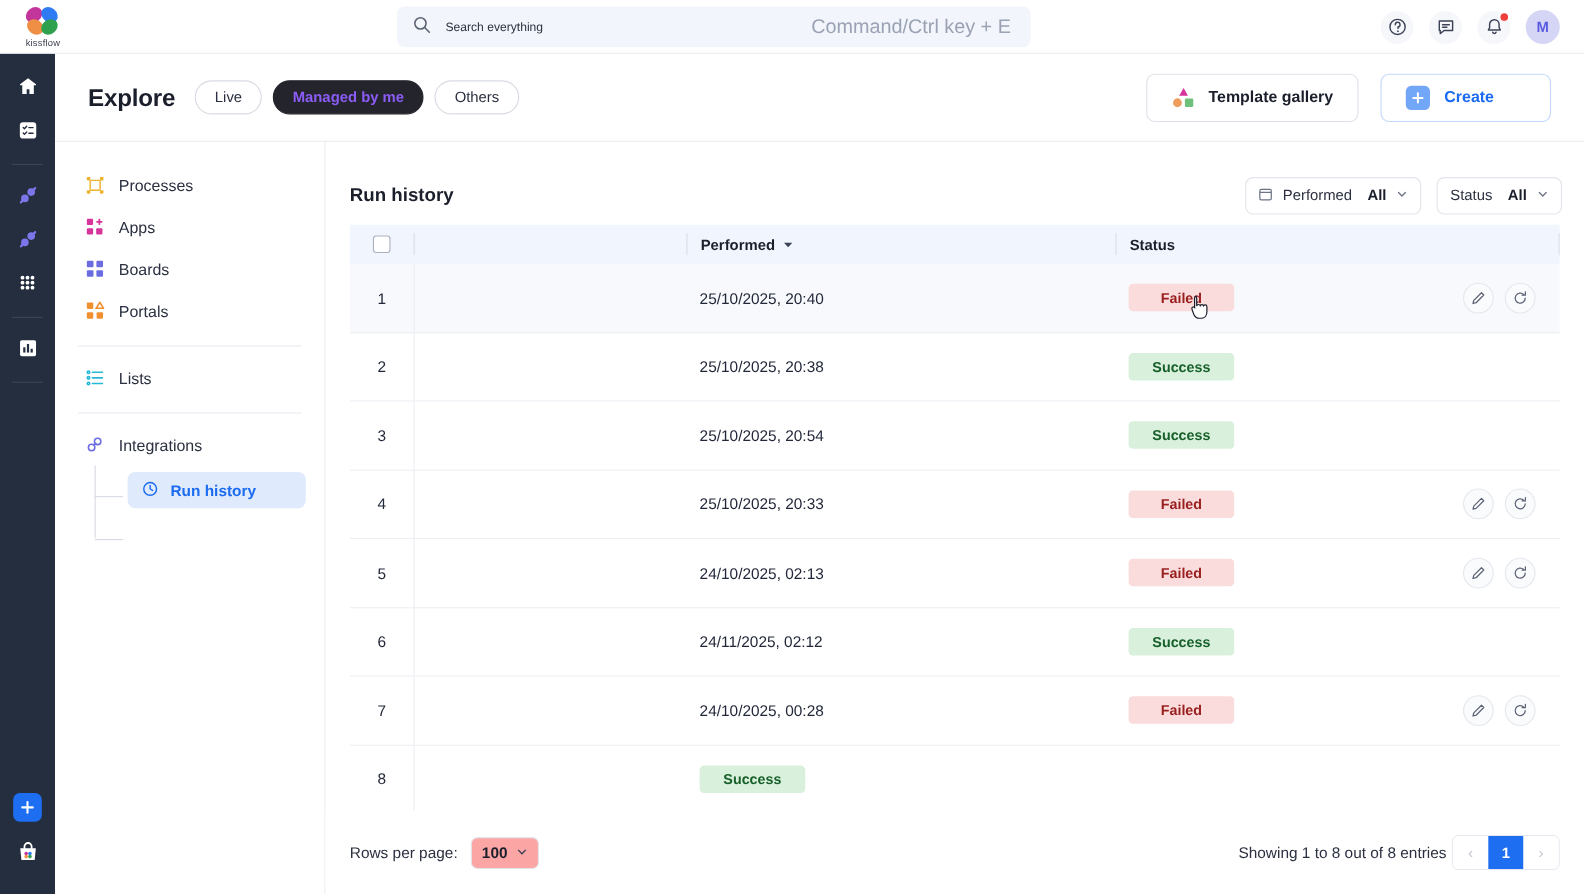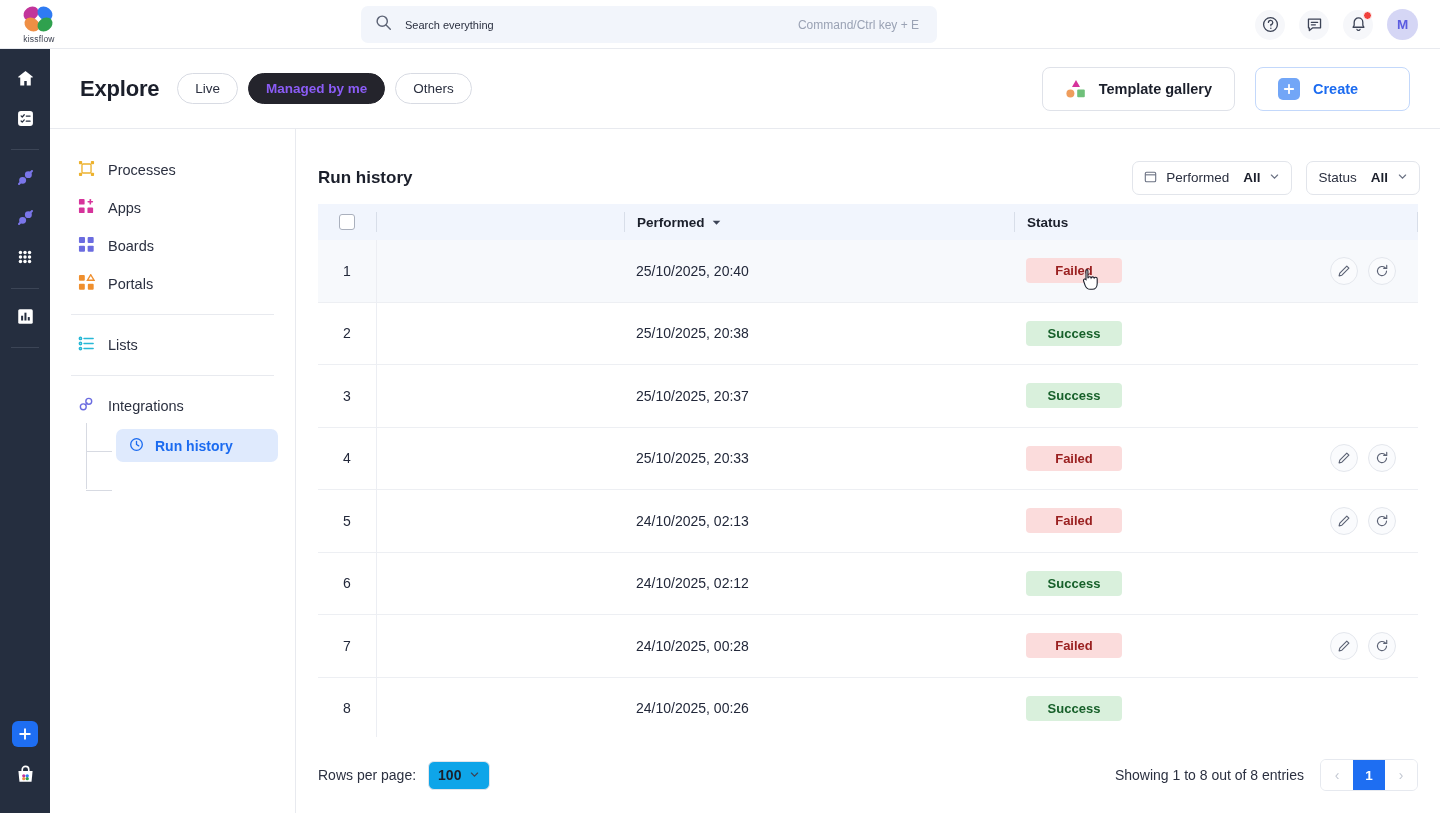--- a/index.html
+++ b/index.html
@@ -32,21 +32,21 @@
   .petal.p4 { background: #2fa14e; left: 15px; top: 11px; transform: rotate(-38deg); }
   .logo-text { font-size: 8.5px; color: #3c4150; letter-spacing: .2px; margin-top: 1px; }
 
   .searchbar {
     position: absolute; left: 361px; top: 6px; width: 576px; height: 37px;
     background: #f2f5fb; border-radius: 7px; display: flex; align-items: center;
     padding: 0 18px 0 14px; cursor: text;
   }
   .searchbar .mag { flex: 0 0 auto; margin-right: 13px; }
   .search-ph { font-size: 11px; color: #2b3040; flex: 1; }
-  .search-kbd { font-size: 12px; color: #9aa2b4; }
+  .search-kbd { font-size: 18px; color: #9aa2b4; }
 
   .topright {
     position: absolute; right: 22px; top: 0; height: 49px;
     display: flex; align-items: center; gap: 14px;
   }
   .ticon {
     width: 30px; height: 30px; border-radius: 50%; background: #f6f7fa;
     display: flex; align-items: center; justify-content: center; cursor: pointer;
     position: relative;
   }
@@ -175,24 +175,24 @@
   .row-rel { position: relative; }
 
   
   .footer {
     position: absolute; left: 296px; bottom: 0; width: 1144px; height: 76px;
     background: #fff; display: flex; align-items: center; padding: 0 22px;
   }
   .rpp { display: flex; align-items: center; gap: 12px; font-size: 14px; color: #2b3040; justify-content: center; }
   .rpp-select {
     height: 29px; min-width: 58px; border: 1px solid #e2e5eb; border-radius: 6px;
-    background: #0ea5e9; display: flex; align-items: center; justify-content: space-between;
+    background: #fca5a5; display: flex; align-items: center; justify-content: space-between;
     gap: 8px; padding: 0 9px; font-size: 14px; font-weight: bold; color: #1b1f2b; cursor: pointer;
   }
-  .pager { margin-left: auto; display: flex; align-items: center; gap: 16px; }
+  .pager { margin-left: auto; display: flex; align-items: center; gap: 5px; }
   .showing { font-size: 14px; color: #2b3040; }
   .pgroup { display: flex; align-items: center; border: 1px solid #e6e9ef; border-radius: 6px; overflow: hidden; }
   .pbtn {
     width: 32px; height: 30px; display: flex; align-items: center; justify-content: center;
     background: #fff; cursor: pointer; color: #c3c8d2; font-size: 14px;
   }
   .pnum {
     width: 32px; height: 30px; display: flex; align-items: center; justify-content: center;
     background: #1e6ef2; color: #fff; font-size: 13.5px; font-weight: bold; cursor: pointer;
   }
@@ -531,21 +531,21 @@
             <div class="td-num">2</div>
             <div class="td-name"></div>
             <div class="td-perf">25/10/2025, 20:38</div>
             <div class="td-status">
               <span class="chip success">Success</span>
             </div>
           </div>
           <div class="trow row-rel">
             <div class="td-num">3</div>
             <div class="td-name"></div>
-            <div class="td-perf">25/10/2025, 20:37</div>
+            <div class="td-perf">25/10/2025, 20:54</div>
             <div class="td-status">
               <span class="chip success">Success</span>
             </div>
           </div>
           <div class="trow row-rel">
             <div class="td-num">4</div>
             <div class="td-name"></div>
             <div class="td-perf">25/10/2025, 20:33</div>
             <div class="td-status">
               <span class="chip failed">Failed</span>
@@ -581,21 +581,21 @@
                 <svg width="14" height="14" viewBox="0 0 16 16" fill="none" stroke="#5c6375" stroke-width="1.3" stroke-linecap="round">
                   <path d="M13.2 8a5.2 5.2 0 1 1-1.6-3.7"></path>
                   <polyline points="13.4,1.6 13.4,5 10,5"></polyline>
                 </svg>
               </div>
             </div>
           </div>
           <div class="trow row-rel">
             <div class="td-num">6</div>
             <div class="td-name"></div>
-            <div class="td-perf">24/10/2025, 02:12</div>
+            <div class="td-perf">24/11/2025, 02:12</div>
             <div class="td-status">
               <span class="chip success">Success</span>
             </div>
           </div>
           <div class="trow row-rel">
             <div class="td-num">7</div>
             <div class="td-name"></div>
             <div class="td-perf">24/10/2025, 00:28</div>
             <div class="td-status">
               <span class="chip failed">Failed</span>
@@ -610,21 +610,20 @@
                 <svg width="14" height="14" viewBox="0 0 16 16" fill="none" stroke="#5c6375" stroke-width="1.3" stroke-linecap="round">
                   <path d="M13.2 8a5.2 5.2 0 1 1-1.6-3.7"></path>
                   <polyline points="13.4,1.6 13.4,5 10,5"></polyline>
                 </svg>
               </div>
             </div>
           </div>
           <div class="trow row-rel">
             <div class="td-num">8</div>
             <div class="td-name"></div>
-            <div class="td-perf">24/10/2025, 00:26</div>
             <div class="td-status">
               <span class="chip success">Success</span>
             </div>
           </div>
         </div>
     </div>
 
   </div>
 
   <div class="footer">

